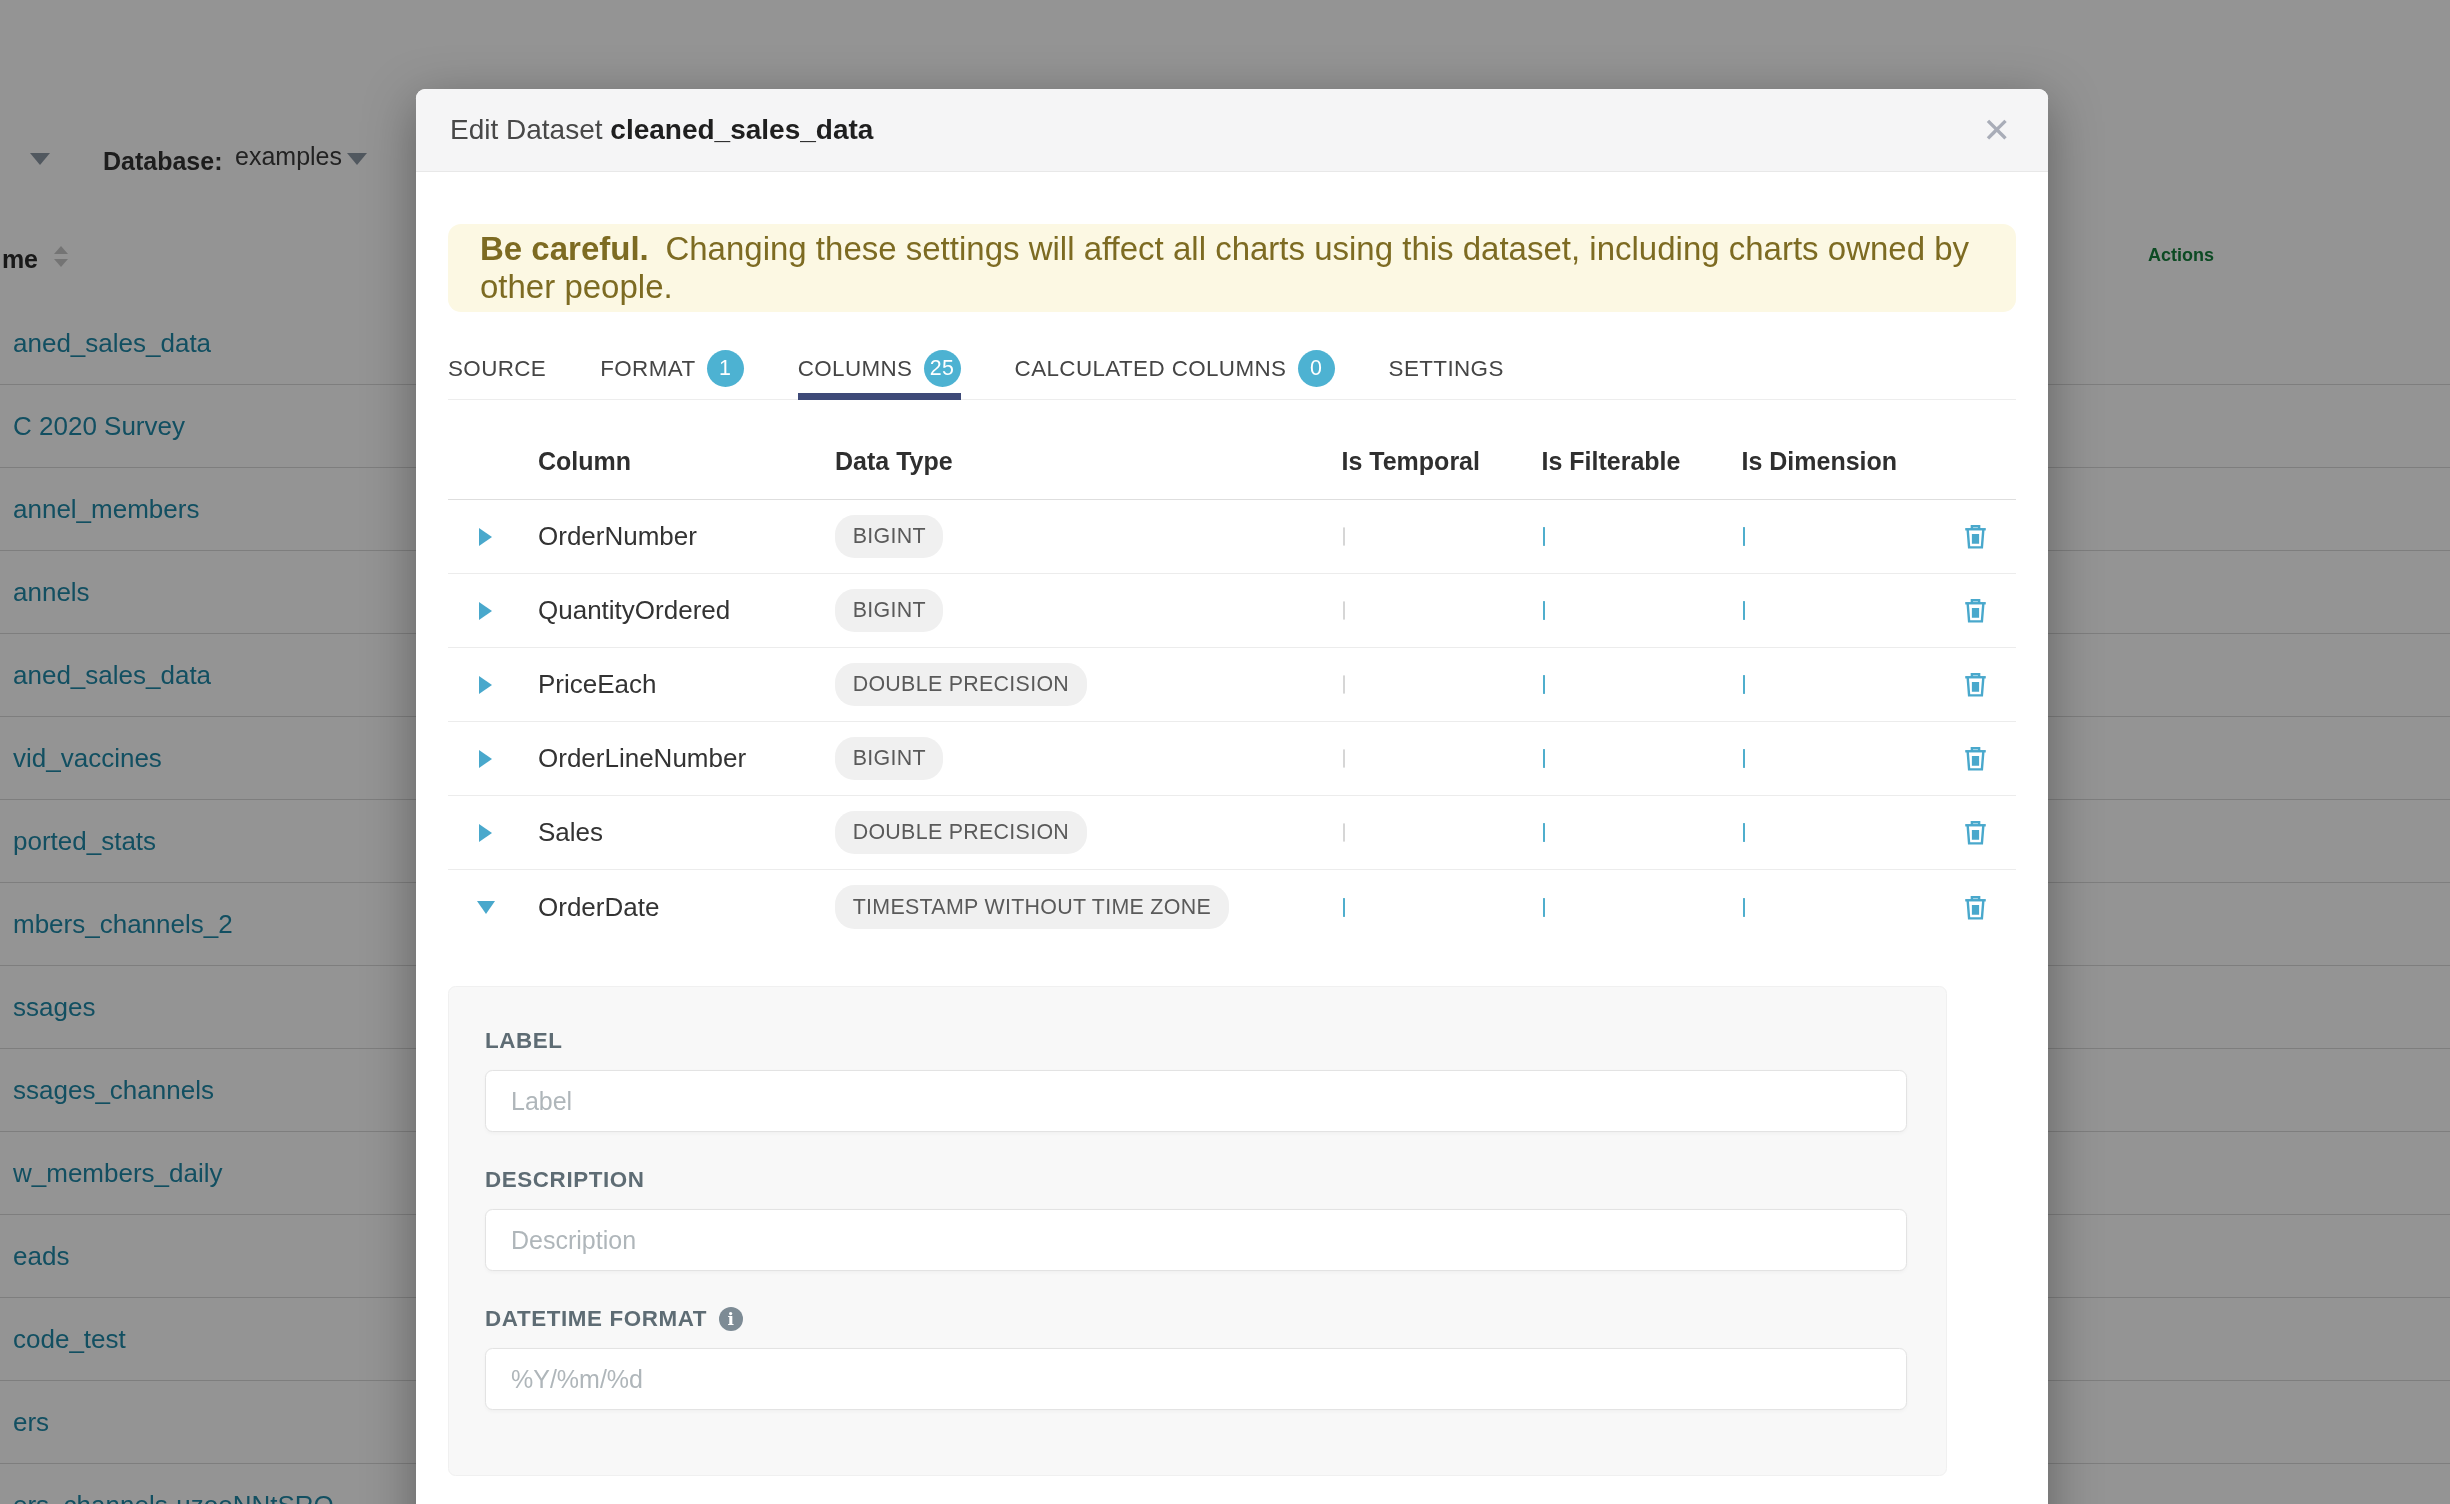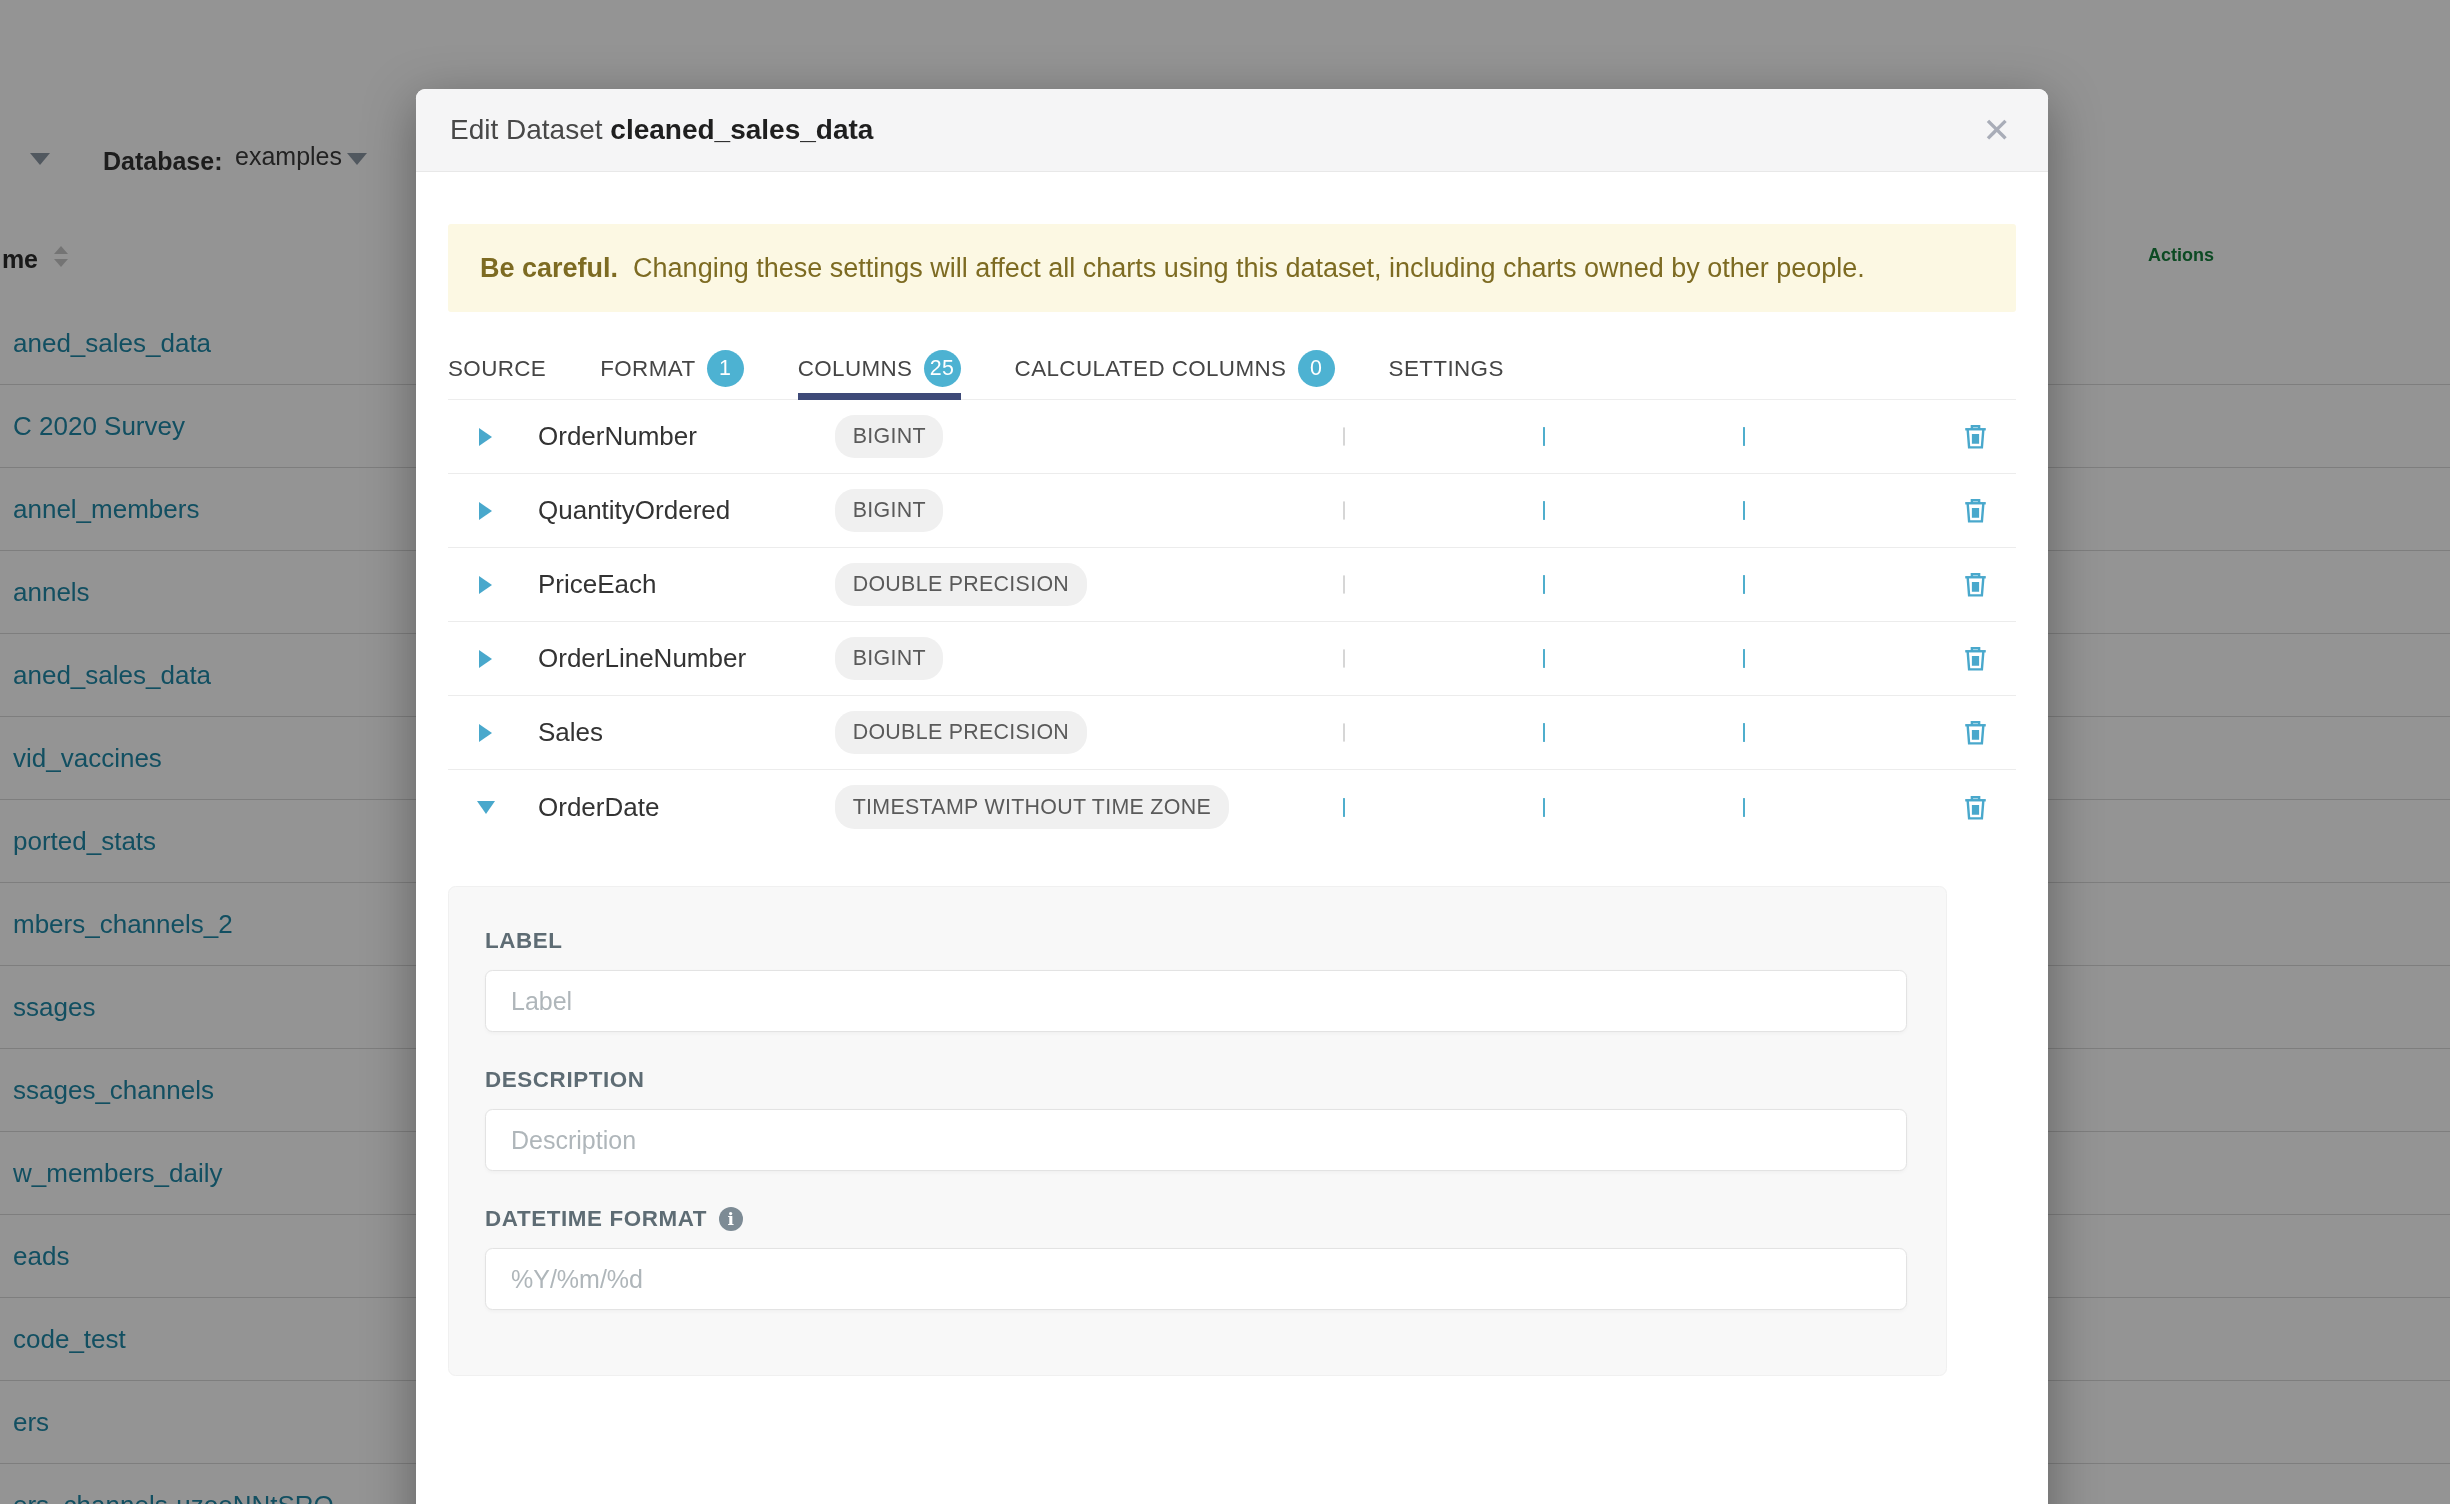--- a/index.html
+++ b/index.html
@@ -45,22 +45,22 @@
   .modal { position:absolute; left:416px; top:89px; width:1632px; height:1510px; background:#fff;
     border-radius:9.3px 9.3px 0 0; z-index:20; box-shadow:0 13px 52px rgba(0,0,0,0.35); }
   .modal-header { height:83px; background:#F5F5F6; border-bottom:0.9px solid #E8E8E8;
     border-radius:9.3px 9.3px 0 0; display:flex; align-items:center; padding:0 37px 0 34px; }
   .modal-title { font-size:28px; color:#484848; }
   .modal-title b { color:#1f1f1f; }
   .modal-close { margin-left:auto; font-size:34px; color:#A9ADB8; line-height:1; cursor:default; }
 
   .modal-body { padding:0 32px; }
 
-  .warn-banner { margin-top:52px; background:#FCF8E3; border-radius:3px; height:88px;
-    display:flex; align-items:center; padding:0 32px; font-size:27px; color:#7D6B22; }
+  .warn-banner { margin-top:52px; background:#FCF8E3; border-radius:13px; height:88px;
+    display:flex; align-items:center; padding:0 32px; font-size:33px; color:#7D6B22; }
   .warn-banner b { margin-right:7.5px; white-space:nowrap; }
 
   .tabs { margin-top:26px; height:62px; display:flex; align-items:center; gap:54px;
     border-bottom:0.9px solid #EDEDED; }
   .tab { position:relative; height:100%; display:flex; align-items:center; font-size:22.4px;
     color:#454545; letter-spacing:0.4px; white-space:nowrap; }
   .tab.active::after { content:""; position:absolute; left:0; right:0; bottom:-0.9px; height:6.5px; background:#3E4A78; }
   .badge { display:inline-flex; align-items:center; justify-content:center; min-width:37px; height:37px;
     border-radius:18.6px; background:#4DB2D2; color:#fff; font-size:21.4px; margin-left:11.2px; padding:0 3.7px; }
 
@@ -206,20 +206,29 @@
         <div class="tab">
           <span>CALCULATED COLUMNS</span>
           <span class="badge">0</span>
         </div>
         <div class="tab">
           <span>SETTINGS</span>
         </div>
       </div>
 
       <div class="cols-table">
+        <div class="cols-grid cols-head">
+          <div></div>
+          <div class="h-col">Column</div>
+          <div class="h-type">Data Type</div>
+          <div class="h-flag">Is Temporal</div>
+          <div class="h-flag">Is Filterable</div>
+          <div class="h-flag">Is Dimension</div>
+          <div></div>
+        </div>
 
         <div class="cols-grid col-row">
           <div class="cell-caret">
               <span class="caret-right"></span>
             </div>
           <div class="cell-name">OrderNumber</div>
           <div class="cell-type"><span class="type-pill">BIGINT</span></div>
           <div class="cell-flag"><span class="cb"></span></div>
           <div class="cell-flag"><span class="cb checked"></span></div>
           <div class="cell-flag"><span class="cb checked"></span></div>

